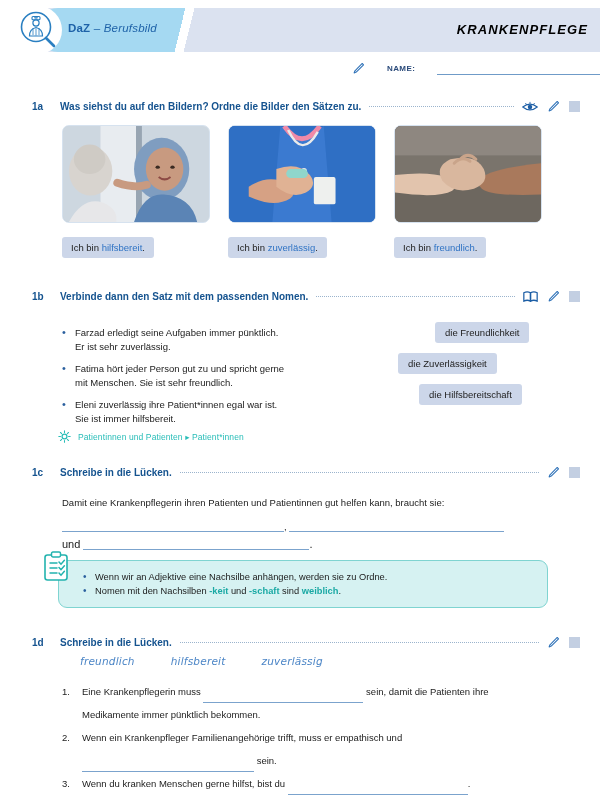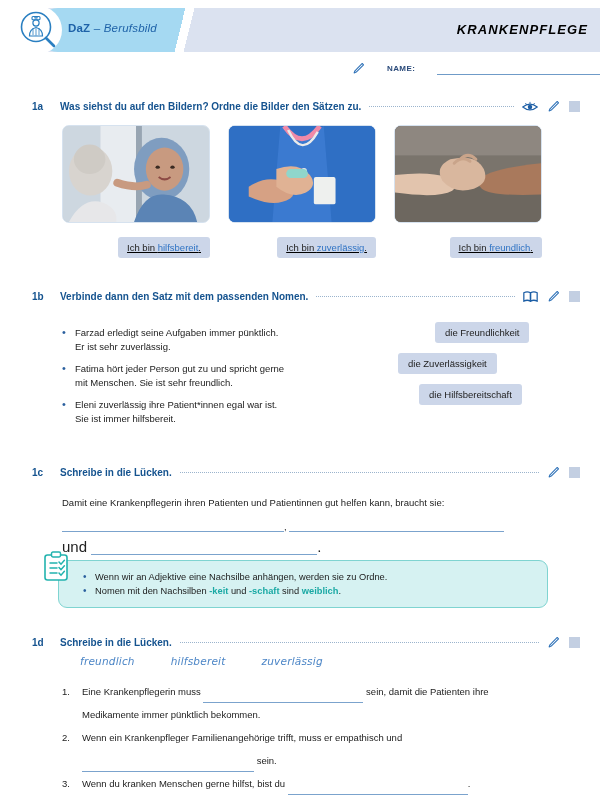--- a/index.html
+++ b/index.html
@@ -76,21 +76,21 @@
   .photo {
     width: 148px; height: 98px; border-radius: 7px; overflow: hidden;
     position: relative; border: 1px solid #d6e2ef;
   }
   .ph1 { background: linear-gradient(120deg,#c9d3dc 0%, #b9c7d6 35%, #e6eaee 55%, #cfd9e2 100%); }
   .ph2 { background: linear-gradient(160deg,#2f6fc4 0%, #2f6fc4 45%, #3d7fd1 100%); }
   .ph3 { background: linear-gradient(150deg,#6e6a63 0%, #7d7870 40%, #9b9188 100%); }
   .photo svg { position: absolute; inset: 0; width: 100%; height: 100%; }
 
   .cap-row { position: absolute; left: 62px; top: 237px; display: flex; gap: 18px; }
-  .cap-wrap { width: 148px; display: flex; justify-content: flex-end; text-decoration: underline; }
+  .cap-wrap { width: 148px; display: flex; justify-content: flex-start; }
   .cap {
     background: #ccd6e9; color: #222; font-size: 9.5px;
     padding: 5px 9px; border-radius: 3px; white-space: nowrap;
   }
   .cap .hl { color: #2f73c4; }
 
   
   .bullets { position: absolute; left: 62px; top: 326px; width: 300px; }
   .bl { display: flex; gap: 8px; margin-bottom: 9px; }
   .bl .dot { color: #2a5f9e; font-size: 11px; line-height: 13px; flex: 0 0 5px; }
@@ -109,21 +109,21 @@
     margin-bottom: 10px; white-space: nowrap;
   }
   .n0 { margin-left: 45px; text-align: right; }
   .n1 { margin-left: 8px; }
   .n2 { margin-left: 29px; }
 
   
   .c-intro { position: absolute; left: 62px; top: 497px; font-size: 9.5px; color: #222; }
   .blank { border-bottom: 1.4px solid #7ba3cd; display: inline-block; height: 12px; vertical-align: bottom; }
   .c-l1 { position: absolute; left: 62px; top: 520px; font-size: 9.5px; color: #222; }
-  .c-l2 { position: absolute; left: 62px; top: 538px; font-size: 15px; color: #222; }
+  .c-l2 { position: absolute; left: 62px; top: 538px; font-size: 11px; color: #222; }
 
   .infobox {
     position: absolute; left: 58px; top: 560px; width: 490px;
     background: #d6f2f2; border: 1.2px solid #7fd4d1; border-radius: 9px;
     padding: 9px 14px 9px 24px;
   }
   .ib-line { font-size: 9.3px; color: #1b1b1b; line-height: 14px; display: flex; gap: 7px; }
   .ib-line .dot { color: #2a5f9e; font-size: 10px; flex: 0 0 5px; }
   .tealb { color: #1aa9a4; font-weight: bold; }
   .clip-icon { position: absolute; left: -16px; top: -10px; }
@@ -287,20 +287,27 @@
       <span class="txt" style="white-space:pre-line">Fatima hört jeder Person gut zu und spricht gerne
 mit Menschen. Sie ist sehr freundlich.</span>
     </div>
     <div class="bl">
       <span class="dot">•</span>
       <span class="txt" style="white-space:pre-line">Eleni zuverlässig ihre Patient*innen egal war ist.
 Sie ist immer hilfsbereit.</span>
     </div>
   </div>
 
+  <div class="tip-row">
+    <svg width="13" height="13" viewBox="0 0 16 16">
+      <circle cx="8" cy="8" r="3" fill="none" stroke="#28bdb8" stroke-width="1.5"></circle>
+      <path d="M8 1 v2 M8 13 v2 M1 8 h2 M13 8 h2 M3 3 l1.5 1.5 M11.5 11.5 L13 13 M13 3 l-1.5 1.5 M4.5 11.5 L3 13" stroke="#28bdb8" stroke-width="1.3" stroke-linecap="round"></path>
+    </svg>
+    <span class="tip-text">Patientinnen und Patienten ▸ Patient*innen</span>
+  </div>
 
   <div class="nouns">
     <div class="noun n0">die Freundlichkeit</div>
     <div class="noun n1">die Zuverlässigkeit</div>
     <div class="noun n2">die Hilfsbereitschaft</div>
   </div>
 
   <div class="sec" style="top:466px;">
     <div class="sec-head">
       <div class="sec-num">1c</div>

